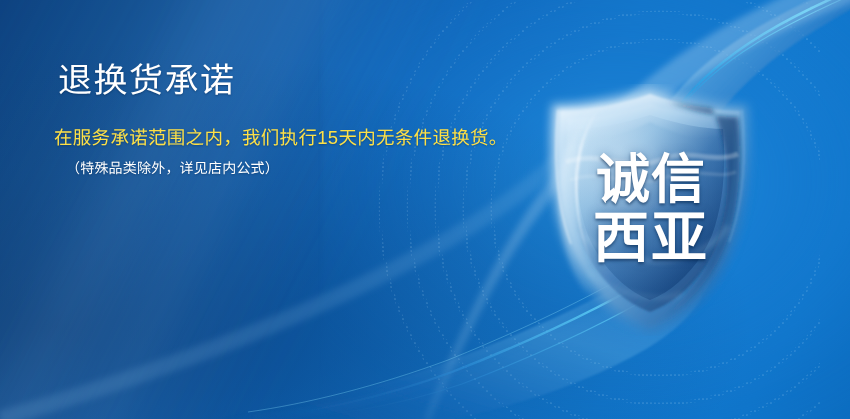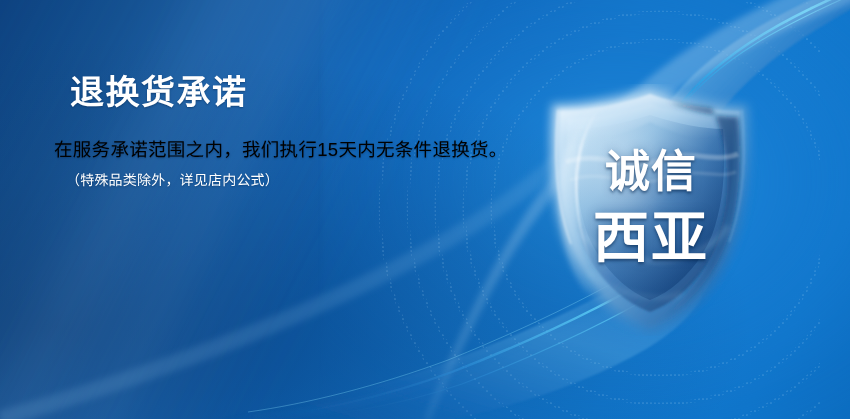--- a/index.html
+++ b/index.html
@@ -118,50 +118,50 @@
     width: 100%;
     text-align: center;
     color: #ffffff;
     font-weight: 700;
     letter-spacing: 1px;
     text-shadow:
       0 2px 3px rgba(4,34,72,0.55),
       0 0 10px rgba(10,60,120,0.35);
   }
   .emblem-line.top {
-    top: 56px;
-    font-size: 45px;
+    top: 64px;
+    font-size: 54px;
     line-height: 63px;
   }
   .emblem-line.bottom {
     top: 126px;
     font-size: 56px;
     line-height: 56px;
     letter-spacing: 2px;
   }
 
   
   .copy-top {
     position: absolute;
     left: 54px;
     top: 56px;
     width: 470px;
   }
   .headline {
-    margin: 16px;
+    margin: 4px;
     color: #ffffff;
     font-size: 34px;
     line-height: 40px;
-    font-weight: 700;
+    font-weight: 400;
     letter-spacing: 1.5px;
     text-shadow: 0 1px 2px rgba(4,34,72,0.45);
   }
   .subline {
     margin: 26px 0 0 0;
-    color: #000000;
+    color: #fde047;
     font-size: 18.5px;
     line-height: 24px;
     font-weight: 500;
     letter-spacing: .3px;
     text-shadow: 0 1px 2px rgba(4,34,72,0.40);
   }
   .noteline {
     margin: 8px 0 0 12px;
     color: #ffffff;
     font-size: 14px;

